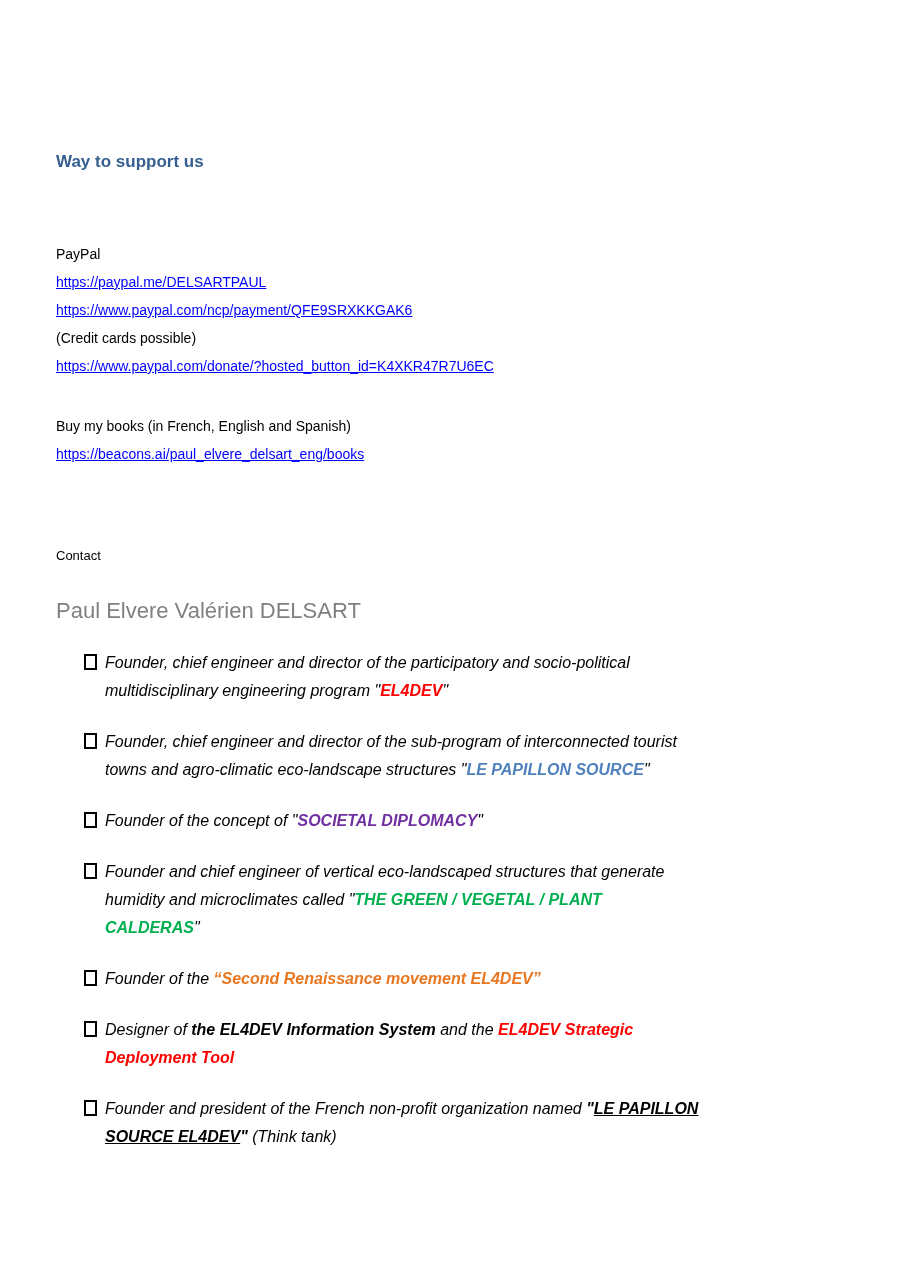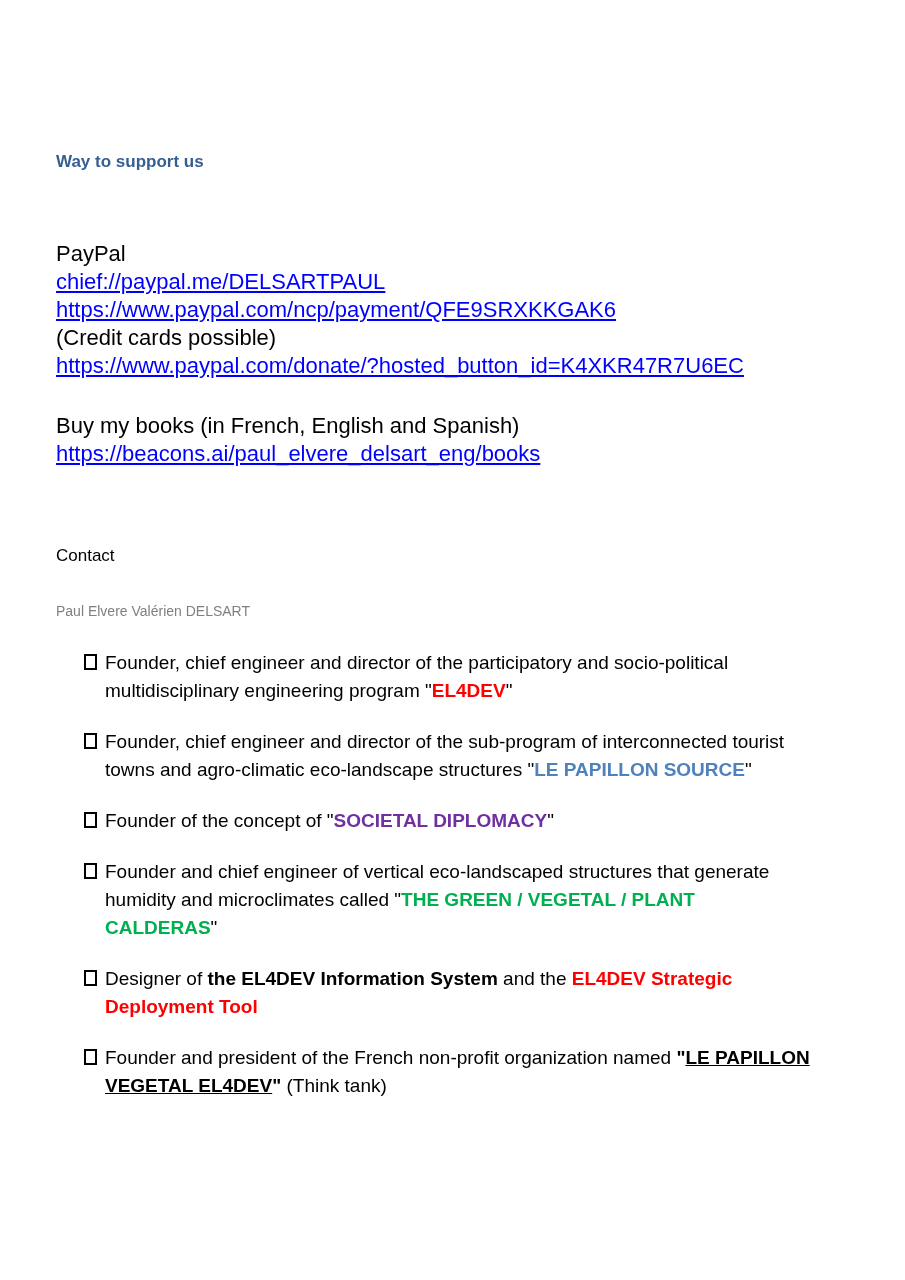--- a/index.html
+++ b/index.html
@@ -22,55 +22,56 @@
     font-size: 17px;
     line-height: 22px;
     font-weight: 700;
     color: var(--heading_blue, #365F91);
   }
   .support-block {
     margin-top: 67px;
   }
   .line {
     display: block;
-    font-size: 22px;
+    font-size: 14px;
     line-height: 28px;
     width: fit-content;
   }
   a.link {
     color: var(--link_blue, #0000FF);
     text-decoration: underline;
     cursor: pointer;
   }
   .books-label {
     margin-top: 32px;
   }
   .contact-label {
     margin-top: 74px;
-    font-size: 17px;
+    font-size: 13px;
     line-height: 28px;
   }
   .contact-name {
     margin-top: 27px;
-    font-size: 14px;
+    font-size: 22px;
     line-height: 28px;
     color: var(--name_gray, #808080);
   }
   ul.roles {
     list-style: none;
     margin: 24px 0 0 28px;
     padding: 0;
     width: 790px;
   }
   ul.roles li.role {
     position: relative;
     padding-left: 21px;
     margin: 0 0 23px 0;
-    font-size: 19px;
+    font-size: 16px;
     line-height: 28px;
+    font-style: italic;
   }
   .marker {
     position: absolute;
     left: 0;
     top: 5px;
     width: 9px;
     height: 12px;
     border: 2px solid #000;
     display: inline-block;
   }
@@ -85,34 +86,35 @@
 </style>
 </head>
 <body>
 
 <div class="page">
 
   <div class="heading">Way to support us</div>
 
   <div class="support-block">
     <div class="line">PayPal</div>
-    <a class="line link">chief://paypal.me/DELSARTPAUL</a>
+    <a class="line link">https://paypal.me/DELSARTPAUL</a>
     <a class="line link">https://www.paypal.com/ncp/payment/QFE9SRXKKGAK6</a>
     <div class="line">(Credit cards possible)</div>
     <a class="line link">https://www.paypal.com/donate/?hosted_button_id=K4XKR47R7U6EC</a>
     <div class="line books-label">Buy my books (in French, English and Spanish)</div>
     <a class="line link">https://beacons.ai/paul_elvere_delsart_eng/books</a>
   </div>
 
   <div class="contact-label">Contact</div>
 
   <div class="contact-name">Paul Elvere Valérien DELSART</div>
 
   <ul class="roles" id="roles">
       <li class="role"><span class="marker"></span><span class="seg-normal">Founder, chief engineer and director of the participatory and socio-political</span><br><span class="seg-normal">multidisciplinary engineering program "</span><span class="seg-red">EL4DEV</span><span class="seg-normal">"</span></li>
       <li class="role"><span class="marker"></span><span class="seg-normal">Founder, chief engineer and director of the sub-program of interconnected tourist</span><br><span class="seg-normal">towns and agro-climatic eco-landscape structures "</span><span class="seg-blue">LE PAPILLON SOURCE</span><span class="seg-normal">"</span></li>
       <li class="role"><span class="marker"></span><span class="seg-normal">Founder of the concept of "</span><span class="seg-purple">SOCIETAL DIPLOMACY</span><span class="seg-normal">"</span></li>
       <li class="role"><span class="marker"></span><span class="seg-normal">Founder and chief engineer of vertical eco-landscaped structures that generate</span><br><span class="seg-normal">humidity and microclimates called "</span><span class="seg-green">THE GREEN / VEGETAL / PLANT</span><br><span class="seg-green">CALDERAS</span><span class="seg-normal">"</span></li>
+      <li class="role"><span class="marker"></span><span class="seg-normal">Founder of the </span><span class="seg-orange">“Second Renaissance movement EL4DEV”</span></li>
       <li class="role"><span class="marker"></span><span class="seg-normal">Designer of </span><span class="seg-bold">the EL4DEV Information System</span><span class="seg-normal"> and the </span><span class="seg-red">EL4DEV Strategic</span><br><span class="seg-red">Deployment Tool</span></li>
-      <li class="role"><span class="marker"></span><span class="seg-normal">Founder and president of the French non-profit organization named </span><span class="seg-bold">"</span><span class="seg-boldul">LE PAPILLON</span><br><span class="seg-boldul">VEGETAL EL4DEV</span><span class="seg-bold">"</span><span class="seg-normal"> (Think tank)</span></li>
+      <li class="role"><span class="marker"></span><span class="seg-normal">Founder and president of the French non-profit organization named </span><span class="seg-bold">"</span><span class="seg-boldul">LE PAPILLON</span><br><span class="seg-boldul">SOURCE EL4DEV</span><span class="seg-bold">"</span><span class="seg-normal"> (Think tank)</span></li>
     </ul>
 
 </div>
 
 </body></html>

